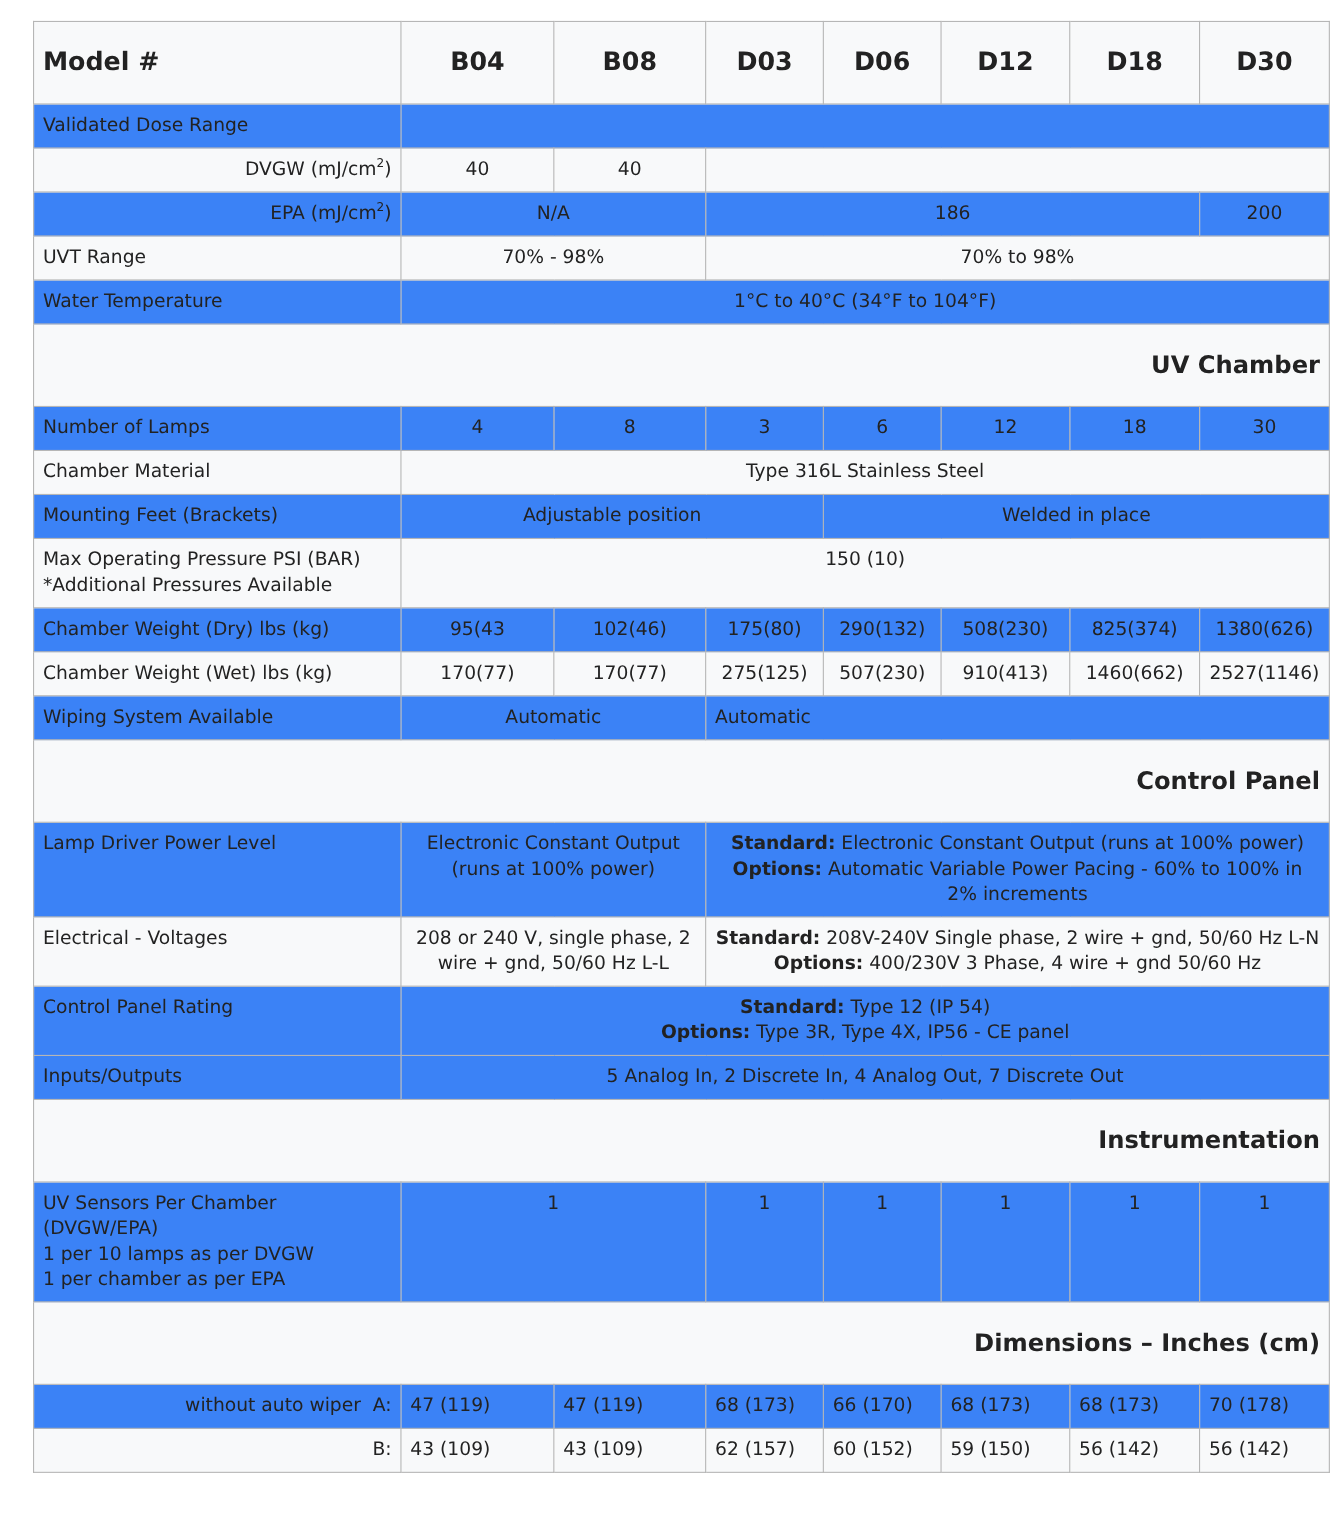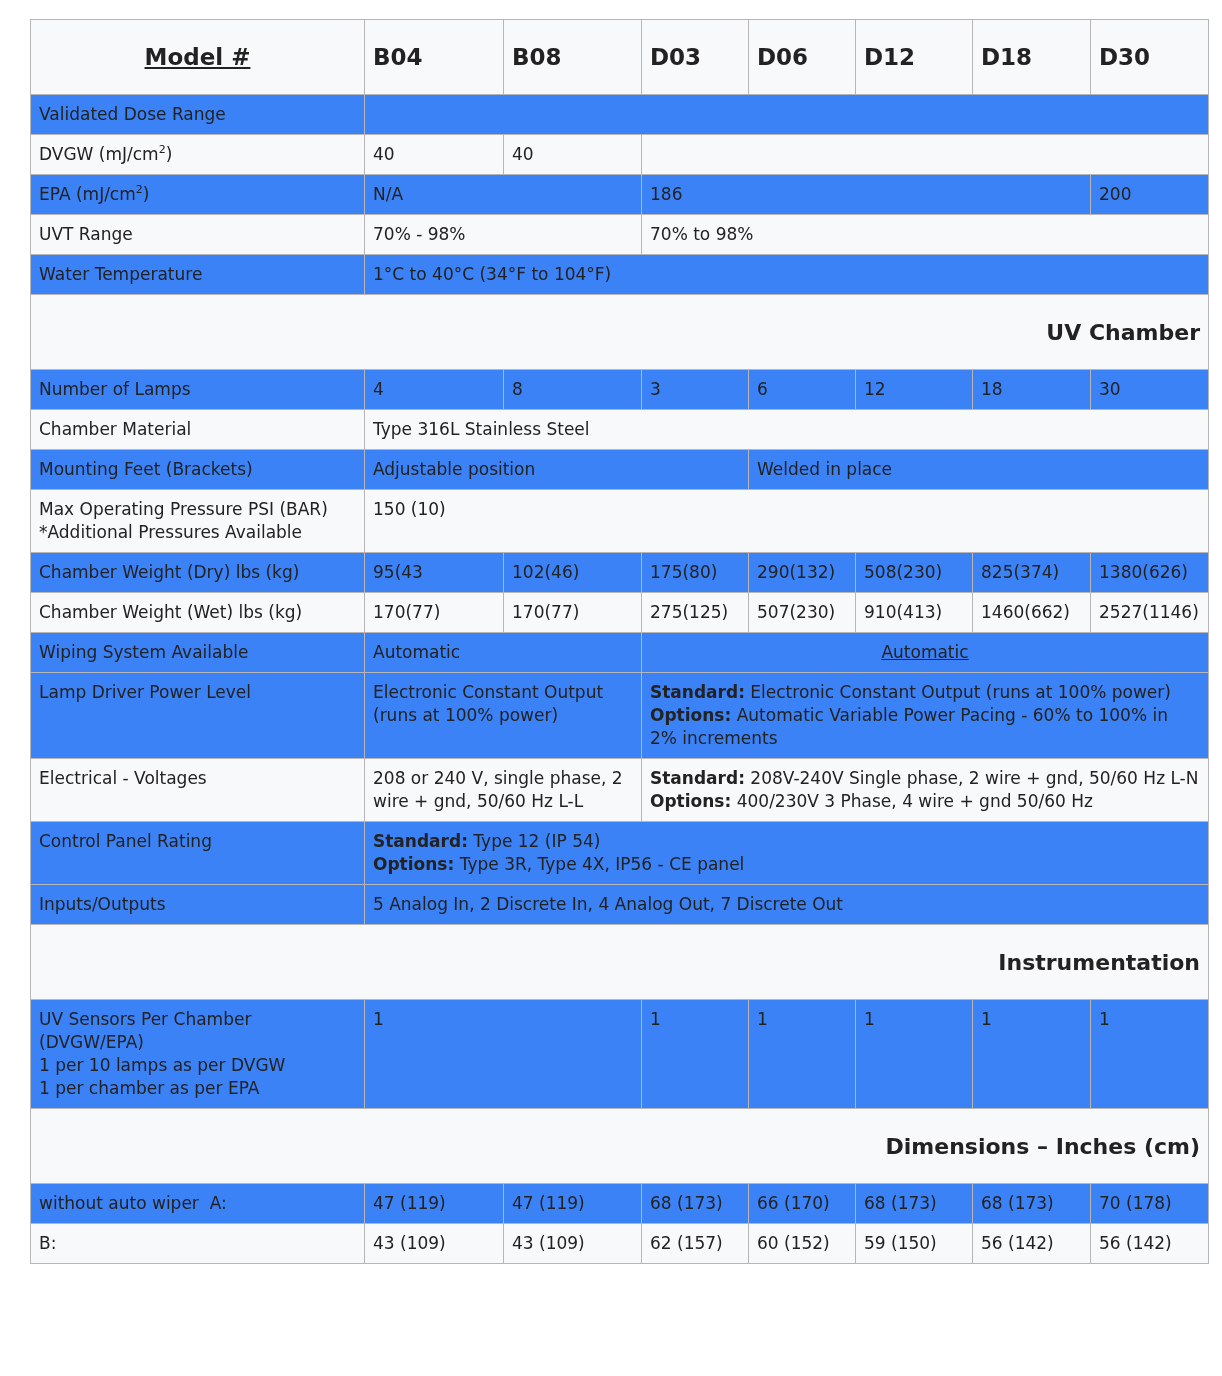--- a/index.html
+++ b/index.html
@@ -5,23 +5,23 @@
   html, body { margin:0; padding:0; background:#ffffff; }
   body { width:1222px; height:1376px; overflow:hidden; font-family:"DejaVu Sans", sans-serif; color:#222; }
   table.spec {
     position:absolute; left:30px; top:19px;
     border-collapse:collapse; table-layout:fixed; width:1179px;
     font-size:17px; line-height:23px;
   }
   table.spec td { border:1px solid #b6b6b6; padding:8px 8px 8px 8px; vertical-align:top; }
   tr.alt td { background:#f8f9fa; }
   tr.w td { background:#3b82f6; }
-  .c { }
-  .r { }
-  .l { text-align:center;text-decoration:underline; }
+  .c { text-align:center; }
+  .r { text-align:right; }
+  .l { text-align:left; }
   tr.head td { height:58px; vertical-align:middle; font-weight:bold; font-size:23px; background:#f8f9fa; }
   tr.section td { height:58px; vertical-align:middle; font-weight:bold; font-size:22px; background:#f8f9fa;text-align:right; }
   b { font-weight:bold; }
   sup { font-size:11px; line-height:0; vertical-align:7px; }
 </style>
 </head>
 <body>
 
 <table class="spec">
   <colgroup>
@@ -132,20 +132,23 @@
     <td class="c">1460(662)</td>
     <td class="c">2527(1146)</td>
   </tr>
 
   <tr class="w">
     <td>Wiping System Available</td>
     <td colspan="2" class="c">Automatic</td>
     <td colspan="5" class="l">Automatic</td>
   </tr>
 
+  <tr class="section">
+    <td colspan="8">Control Panel</td>
+  </tr>
 
   <tr class="w">
     <td>Lamp Driver Power Level</td>
     <td colspan="2" class="c">
           <div>Electronic Constant Output</div>
           <div>(runs at 100% power)</div>
         </td>
     <td colspan="5" class="c">
       <div><b>Standard:</b><span> Electronic Constant Output (runs at 100% power)</span></div>
       <div><b>Options:</b><span> Automatic Variable Power Pacing - 60% to 100% in 2% increments</span></div>

